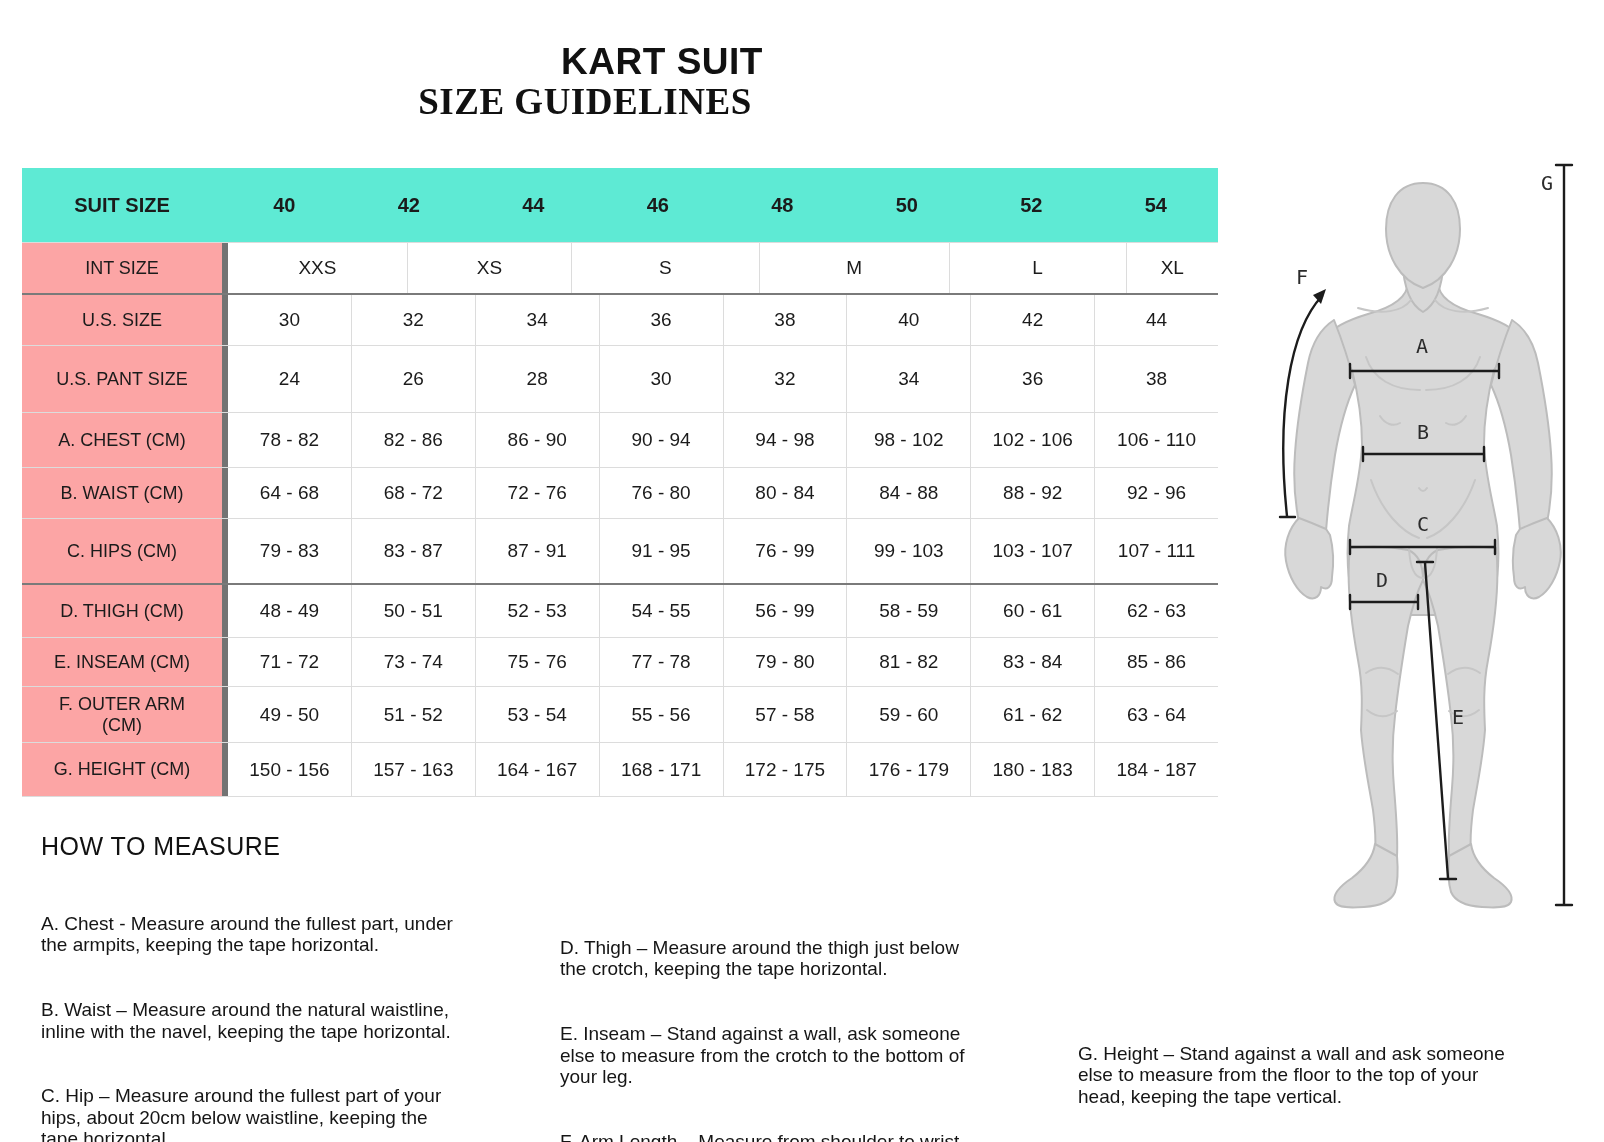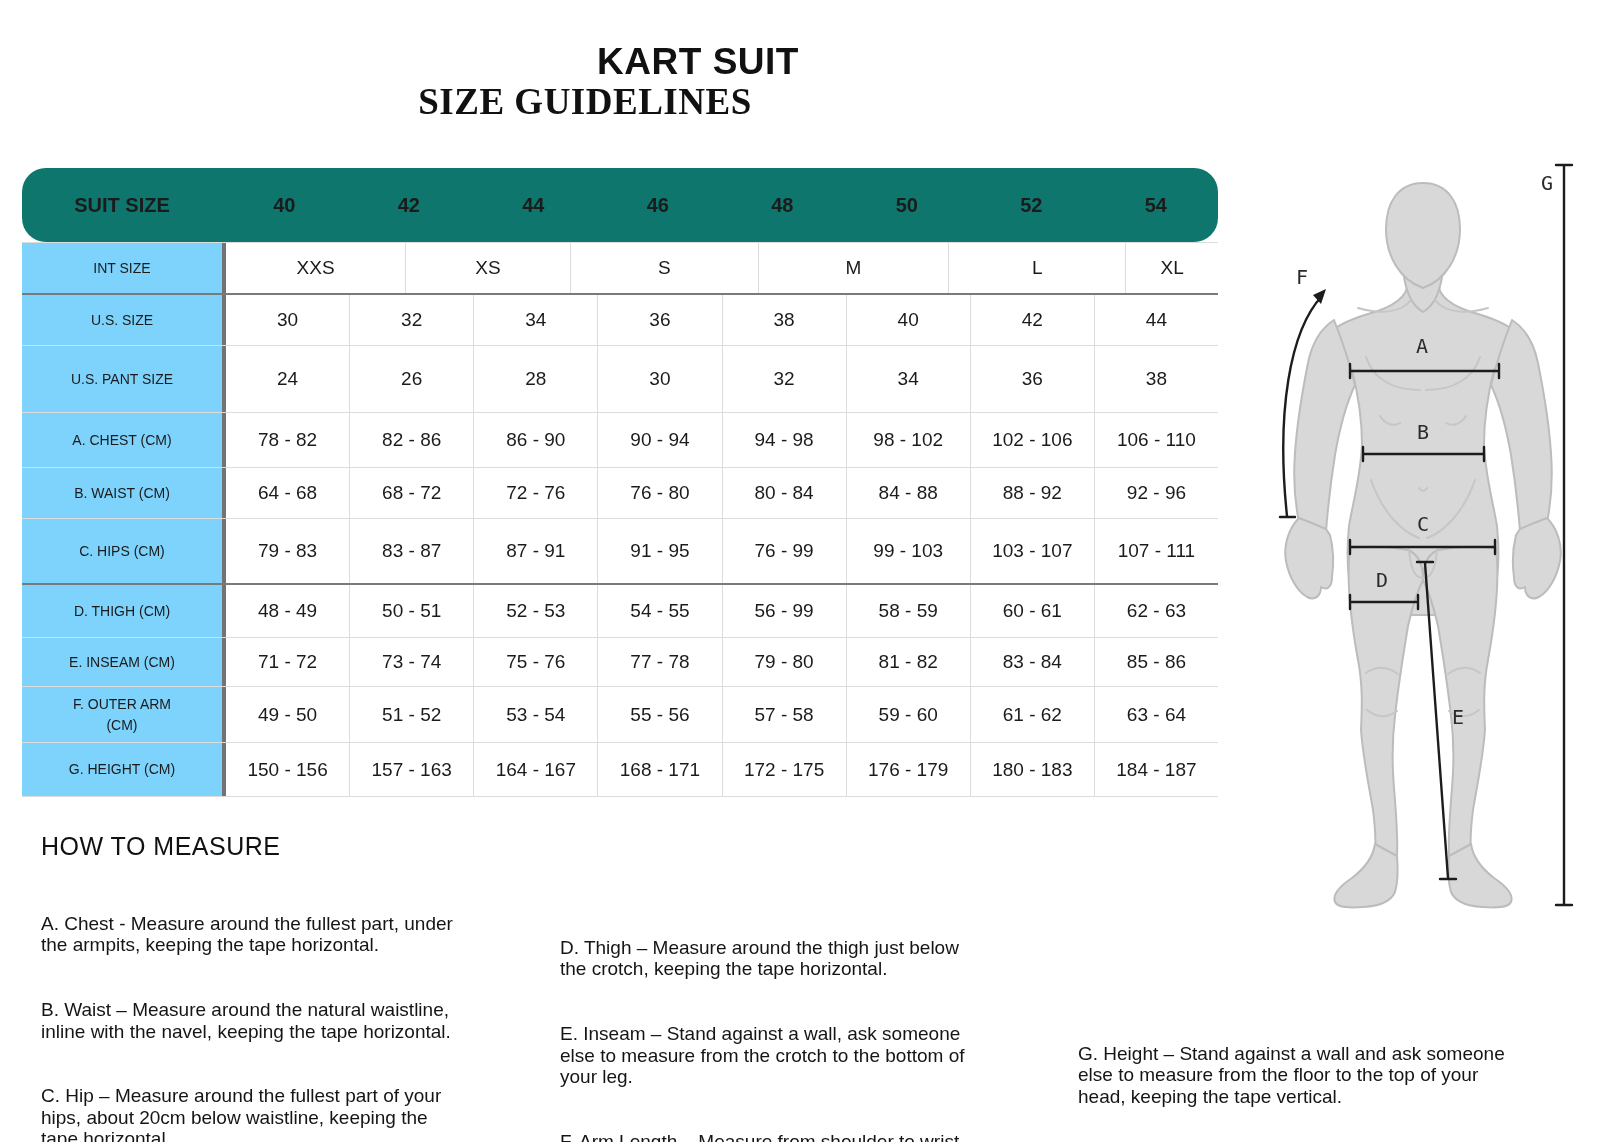--- a/index.html
+++ b/index.html
@@ -2,32 +2,32 @@
 <html><head>
 <meta charset="utf-8">
 <style>
   html,body{margin:0;padding:0;background:#ffffff;}
   .page{position:relative;width:1604px;height:1142px;background:#ffffff;overflow:hidden;
         font-family:"Liberation Sans",sans-serif;color:#1b1b1b;}
 
   
   .title-line{position:absolute;transform:translateX(-50%);font-weight:bold;font-size:37px;
               letter-spacing:0.5px;color:#111;white-space:nowrap;}
-  .title-line.l1{left:698px;top:41px;}
+  .title-line.l1{left:662px;top:41px;}
   .title-line.l2{left:585px;top:80px;font-family:Liberation Serif, serif;}
 
   
   .size-table{position:absolute;left:22px;top:168px;width:1196px;border-bottom:1px solid #dcdcdc;}
   .trow{display:flex;border-top:1px solid #dcdcdc;box-sizing:border-box;}
-  .trow.header{border-top:none;background:#0f766e;border-radius:24px;}
+  .trow.header{border-top:none;background:#5eead4;}
   .trow.darktop{border-top:2px solid #7a7a7a;}
-  .lbl{flex:0 0 200px;display:flex;align-items:center;justify-content:center;background:#7dd3fc;
-       font-size:14px;text-align:center;white-space:pre-line;line-height:21px;}
+  .lbl{flex:0 0 200px;display:flex;align-items:center;justify-content:center;background:#fca5a5;
+       font-size:18px;text-align:center;white-space:pre-line;line-height:21px;}
   .header .lbl{background:transparent;font-weight:bold;font-size:20px;}
-  .cells{flex:1;display:flex;border-left:4px solid #737373;}
+  .cells{flex:1;display:flex;border-left:6px solid #737373;}
   .header .cells{border-left:none;}
   .c{flex:1;display:flex;align-items:center;justify-content:center;font-size:19px;box-sizing:border-box;}
   .c + .c{border-left:1px solid #dcdcdc;}
   .header .c{font-weight:bold;font-size:20px;}
   .header .c + .c{border-left:none;}
   .int-row .c{flex:none;}
 
   
   .htm-heading{position:absolute;left:41px;top:832px;font-size:25px;font-weight:normal;
                letter-spacing:0.5px;color:#111;}

